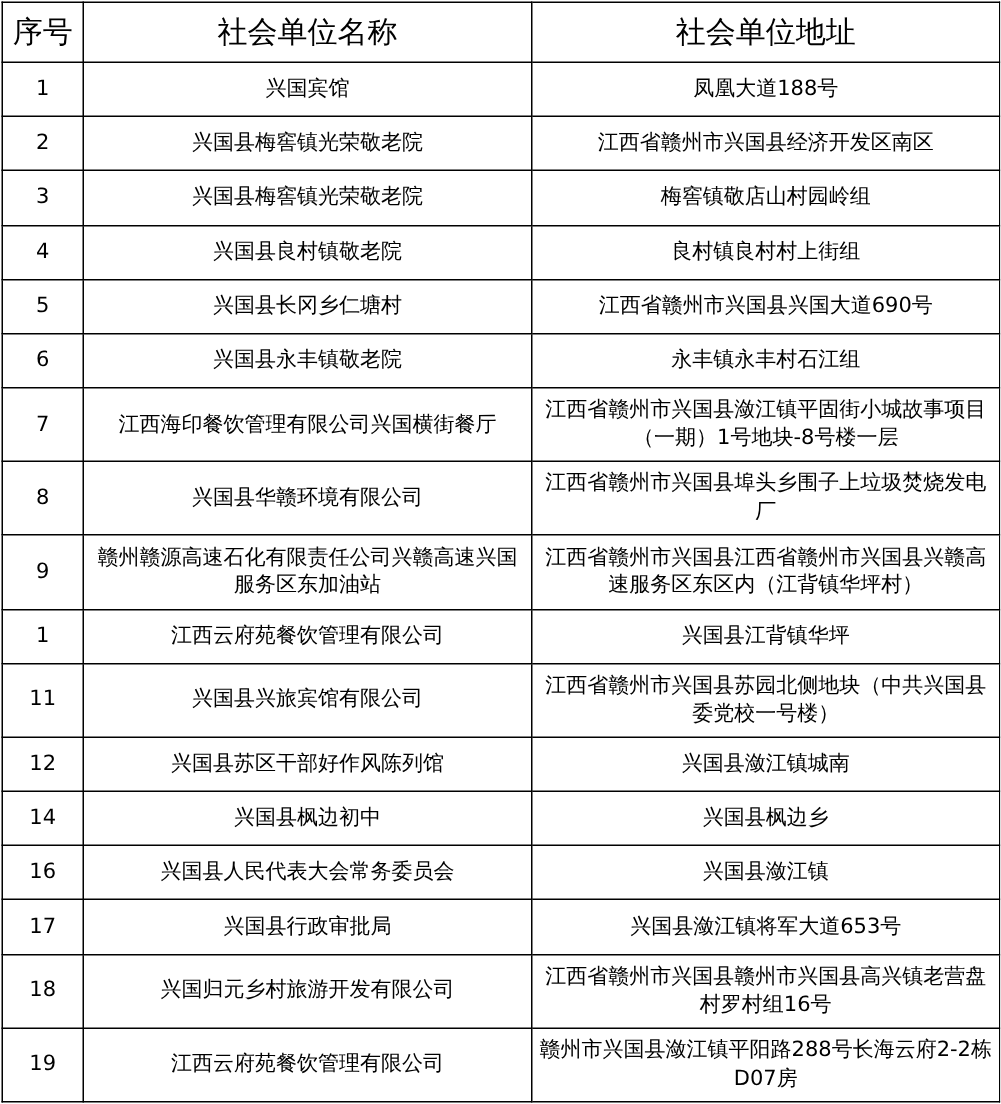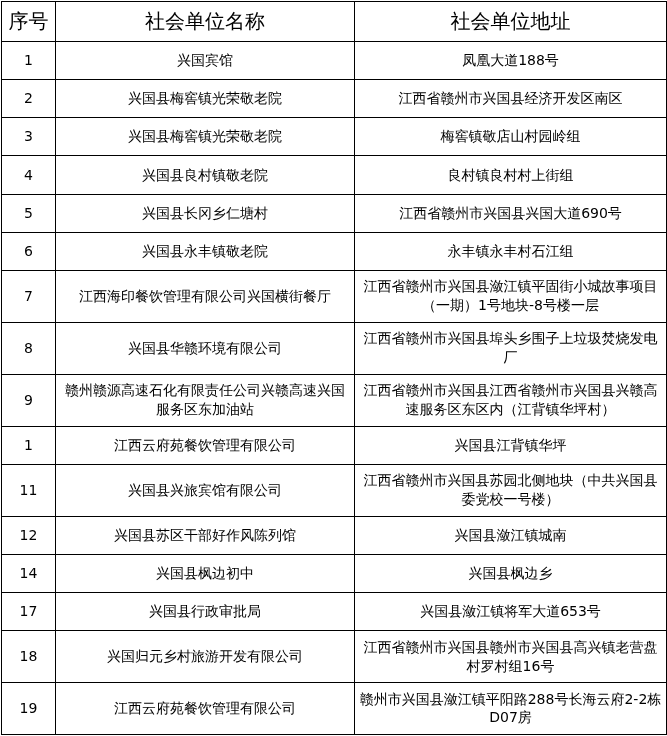--- a/index.html
+++ b/index.html
@@ -124,20 +124,25 @@
           <td>12</td>
           <td>兴国县苏区干部好作风陈列馆</td>
           <td>兴国县潋江镇城南</td>
         </tr>
         <tr>
           <td>14</td>
           <td>兴国县枫边初中</td>
           <td>兴国县枫边乡</td>
         </tr>
         <tr>
+          <td>16</td>
+          <td>兴国县人民代表大会常务委员会</td>
+          <td>兴国县潋江镇</td>
+        </tr>
+        <tr>
           <td>17</td>
           <td>兴国县行政审批局</td>
           <td>兴国县潋江镇将军大道653号</td>
         </tr>
         <tr>
           <td>18</td>
           <td>兴国归元乡村旅游开发有限公司</td>
           <td>江西省赣州市兴国县赣州市兴国县高兴镇老营盘村罗村组16号</td>
         </tr>
         <tr>

